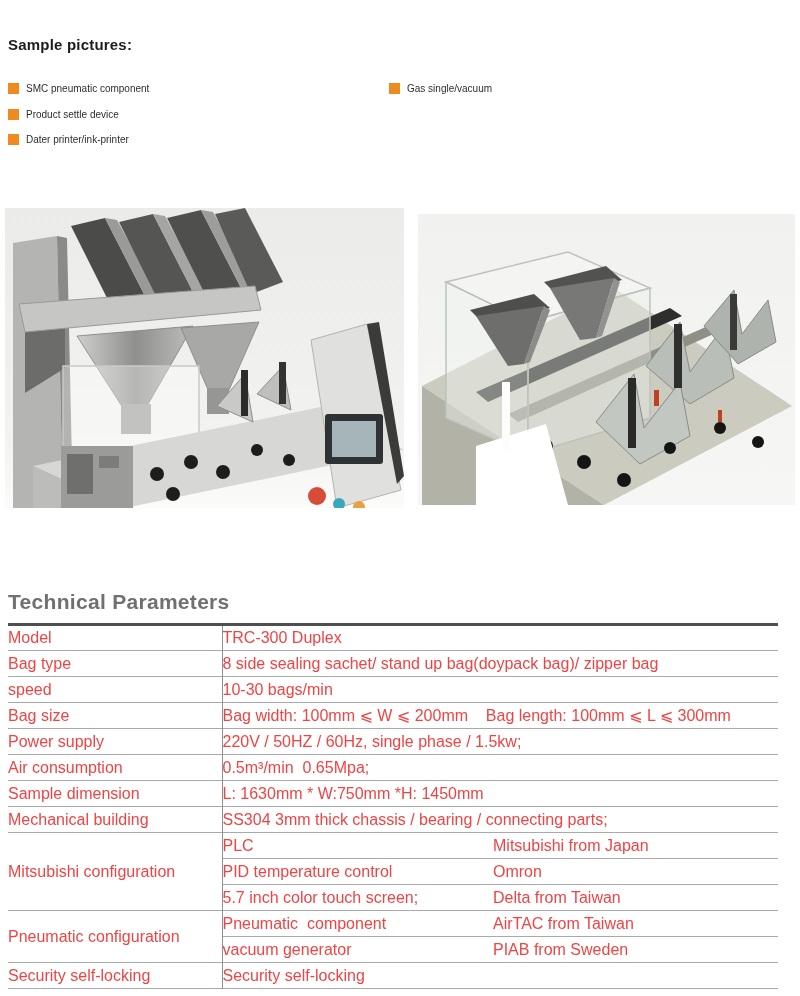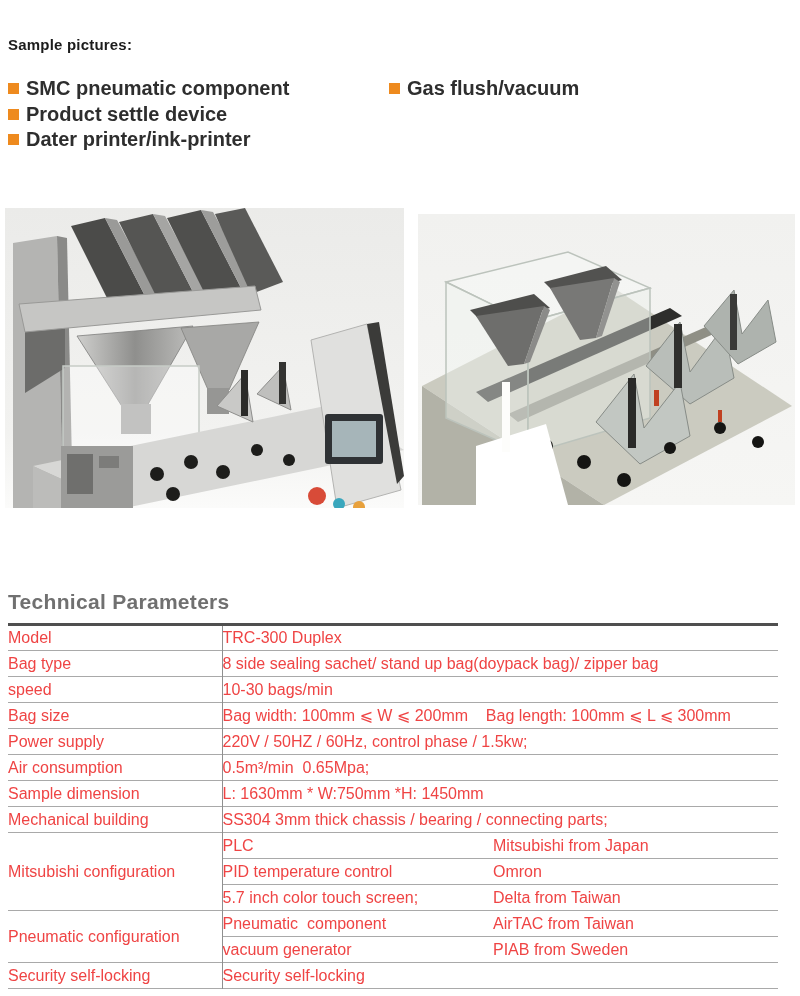--- a/index.html
+++ b/index.html
@@ -15,21 +15,21 @@
     position: absolute; left: 8px; top: 36px;
     font-size: 15px; font-weight: bold; color: #1c1c1c;
     letter-spacing: 0.2px;
   }
 
   .feature-col { position: absolute; top: 76px; list-style: none; }
   .feature-col.left  { left: 8px; }
   .feature-col.right { left: 389px; }
   .feature-item {
     height: 25.5px; display: flex; align-items: center;
-    font-size: 20px; color: #2e2e2e; font-weight: bold;
+    font-size: 10px; color: #2e2e2e;
   }
   .bullet {
     width: 11px; height: 11px; background: #EE8A1E;
     display: inline-block; margin-right: 7px; flex: 0 0 auto;
   }
 
   .photo { position: absolute; overflow: hidden; }
   .photo.left  { left: 5px;   top: 208px; width: 399px; height: 300px; }
   .photo.right { left: 418px; top: 214px; width: 377px; height: 291px; }
   .photo svg { display: block; width: 100%; height: 100%; }
@@ -78,21 +78,21 @@
   </li>
   <li class="feature-item">
     <span class="bullet"></span>
     <span>Dater printer/ink-printer</span>
   </li>
 </ul>
 
 <ul class="feature-col right">
   <li class="feature-item">
     <span class="bullet"></span>
-    <span>Gas flush/vacuum</span>
+    <span>Gas single/vacuum</span>
   </li>
 </ul>
 
 <div class="photo left">
 <svg viewBox="0 0 399 300" xmlns="http://www.w3.org/2000/svg">
   <defs>
     <linearGradient id="bgL" x1="0" y1="0" x2="0" y2="1">
       <stop offset="0" stop-color="#ebebe9"></stop>
           <stop offset="0.75" stop-color="#f2f2f0"></stop>
           <stop offset="1" stop-color="#fbfbfa"></stop>
@@ -230,21 +230,21 @@
     <tr>
       <td class="lbl">speed</td>
       <td class="val" colspan="2">10-30 bags/min</td>
     </tr>
     <tr>
       <td class="lbl">Bag size</td>
       <td class="val" colspan="2">Bag width: 100mm ⩽ W ⩽ 200mm    Bag length: 100mm ⩽ L ⩽ 300mm</td>
     </tr>
     <tr>
       <td class="lbl">Power supply</td>
-      <td class="val" colspan="2">220V / 50HZ / 60Hz, control phase / 1.5kw;</td>
+      <td class="val" colspan="2">220V / 50HZ / 60Hz, single phase / 1.5kw;</td>
     </tr>
     <tr>
       <td class="lbl">Air consumption</td>
       <td class="val" colspan="2">0.5m³/min  0.65Mpa;</td>
     </tr>
     <tr>
       <td class="lbl">Sample dimension</td>
       <td class="val" colspan="2">L: 1630mm * W:750mm *H: 1450mm</td>
     </tr>
     <tr>

